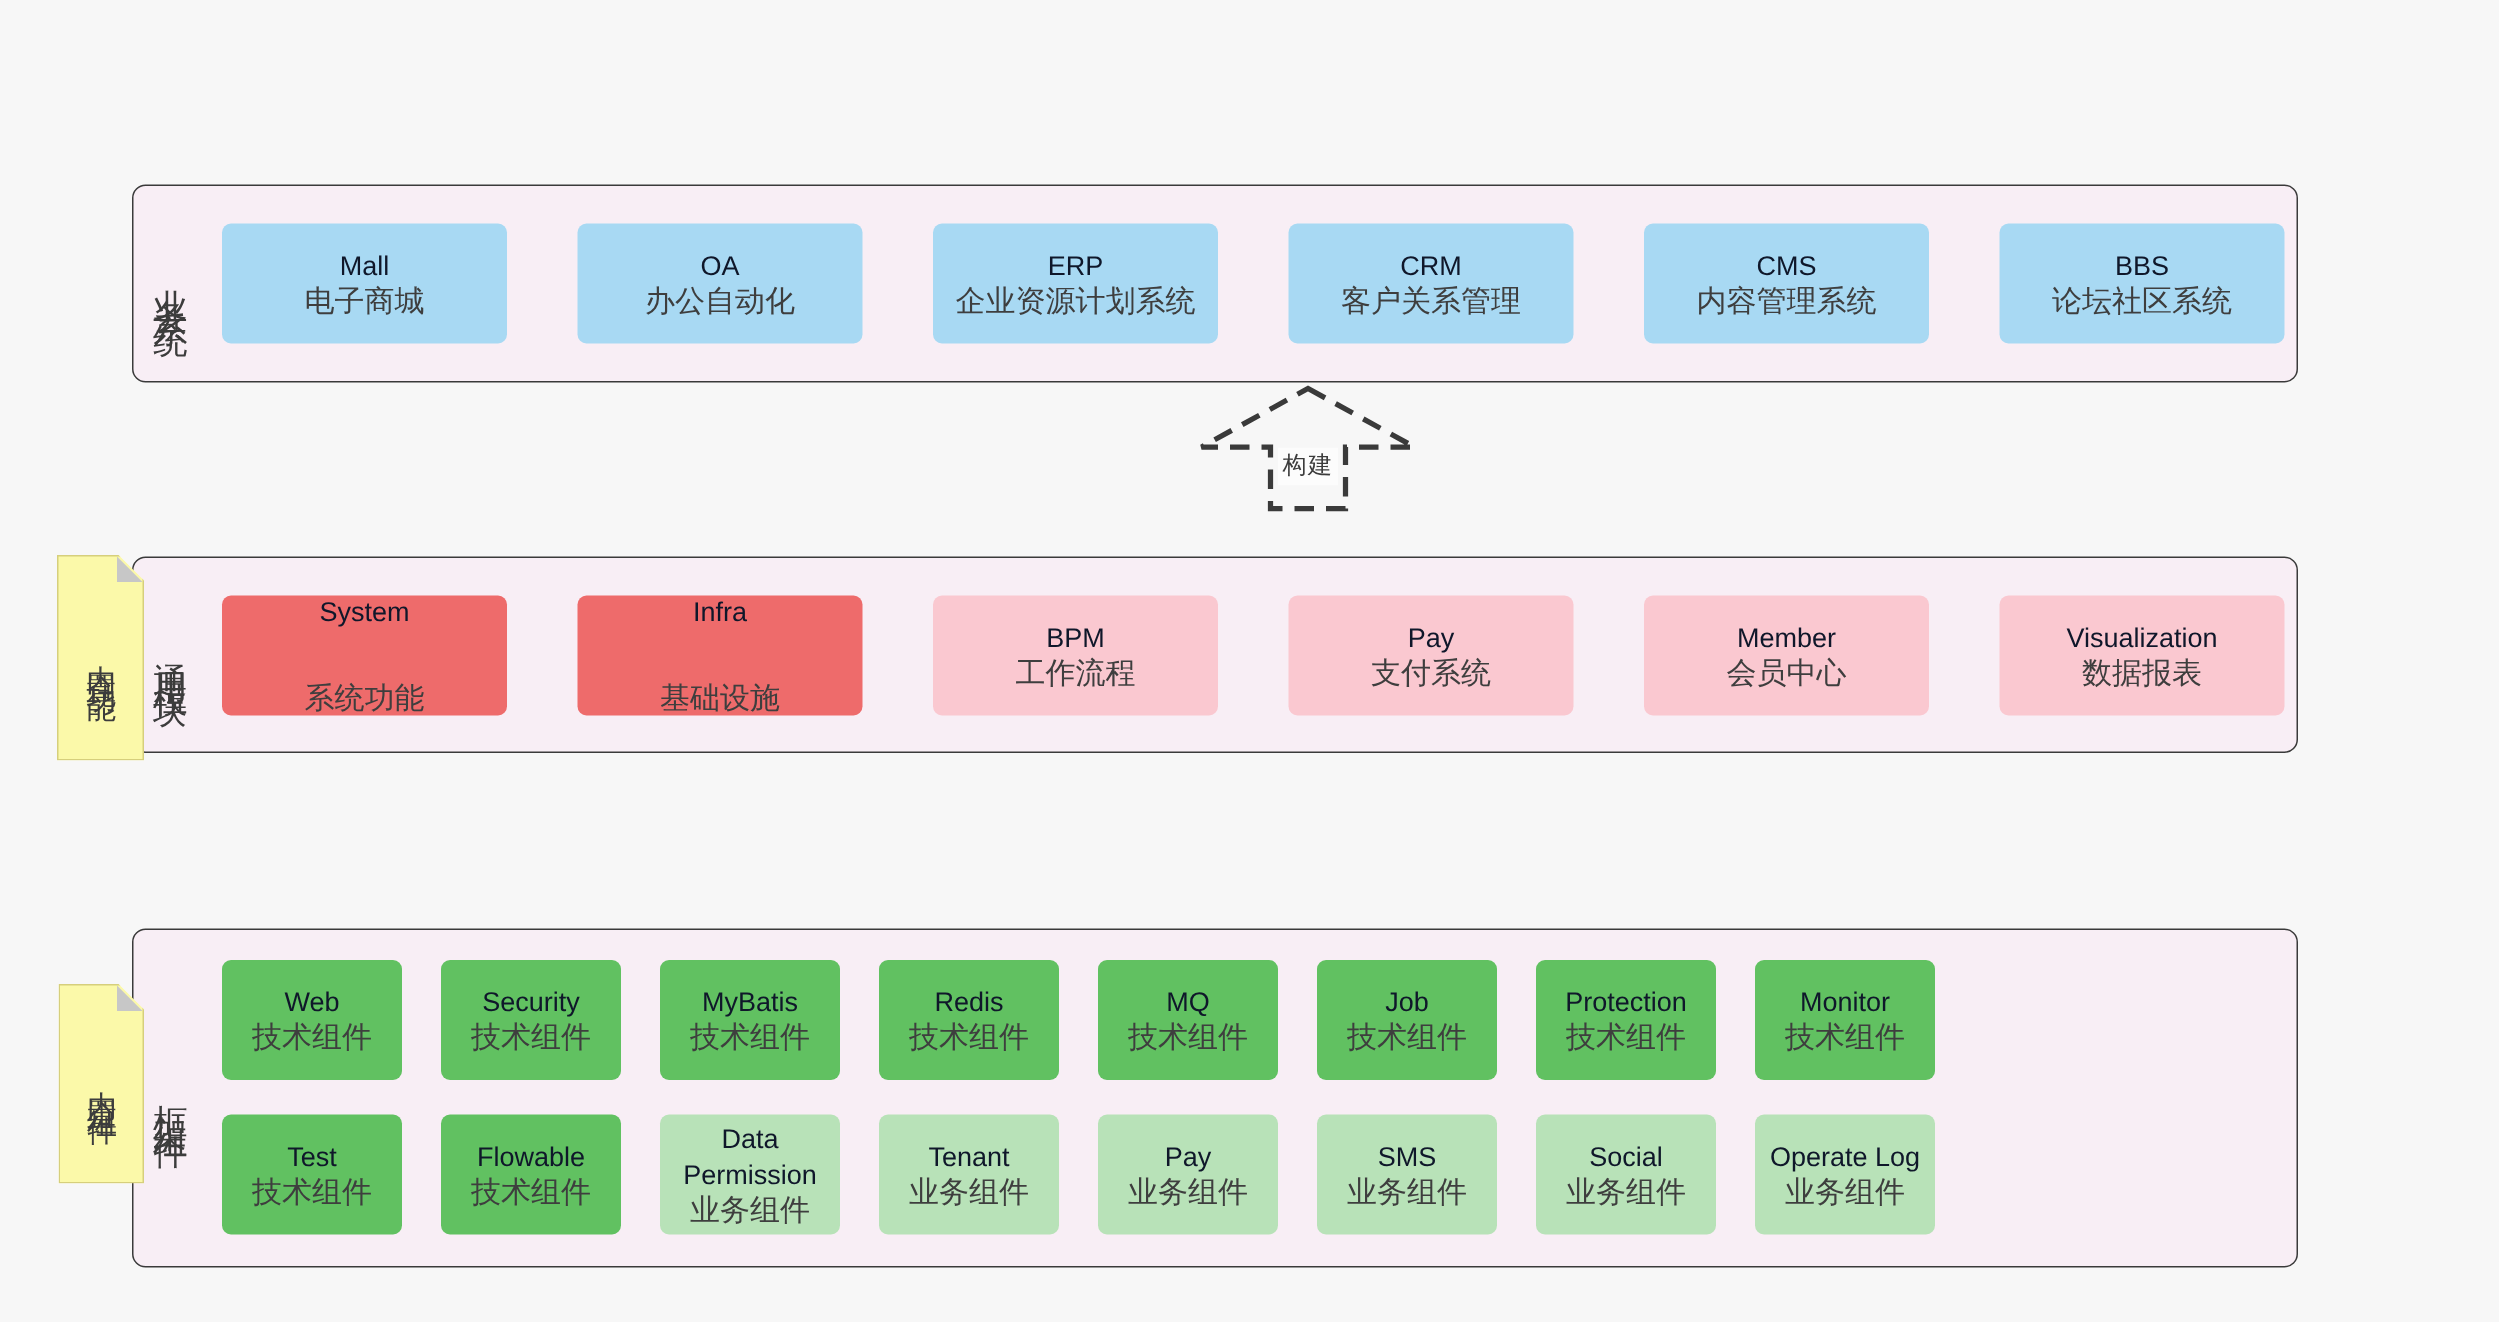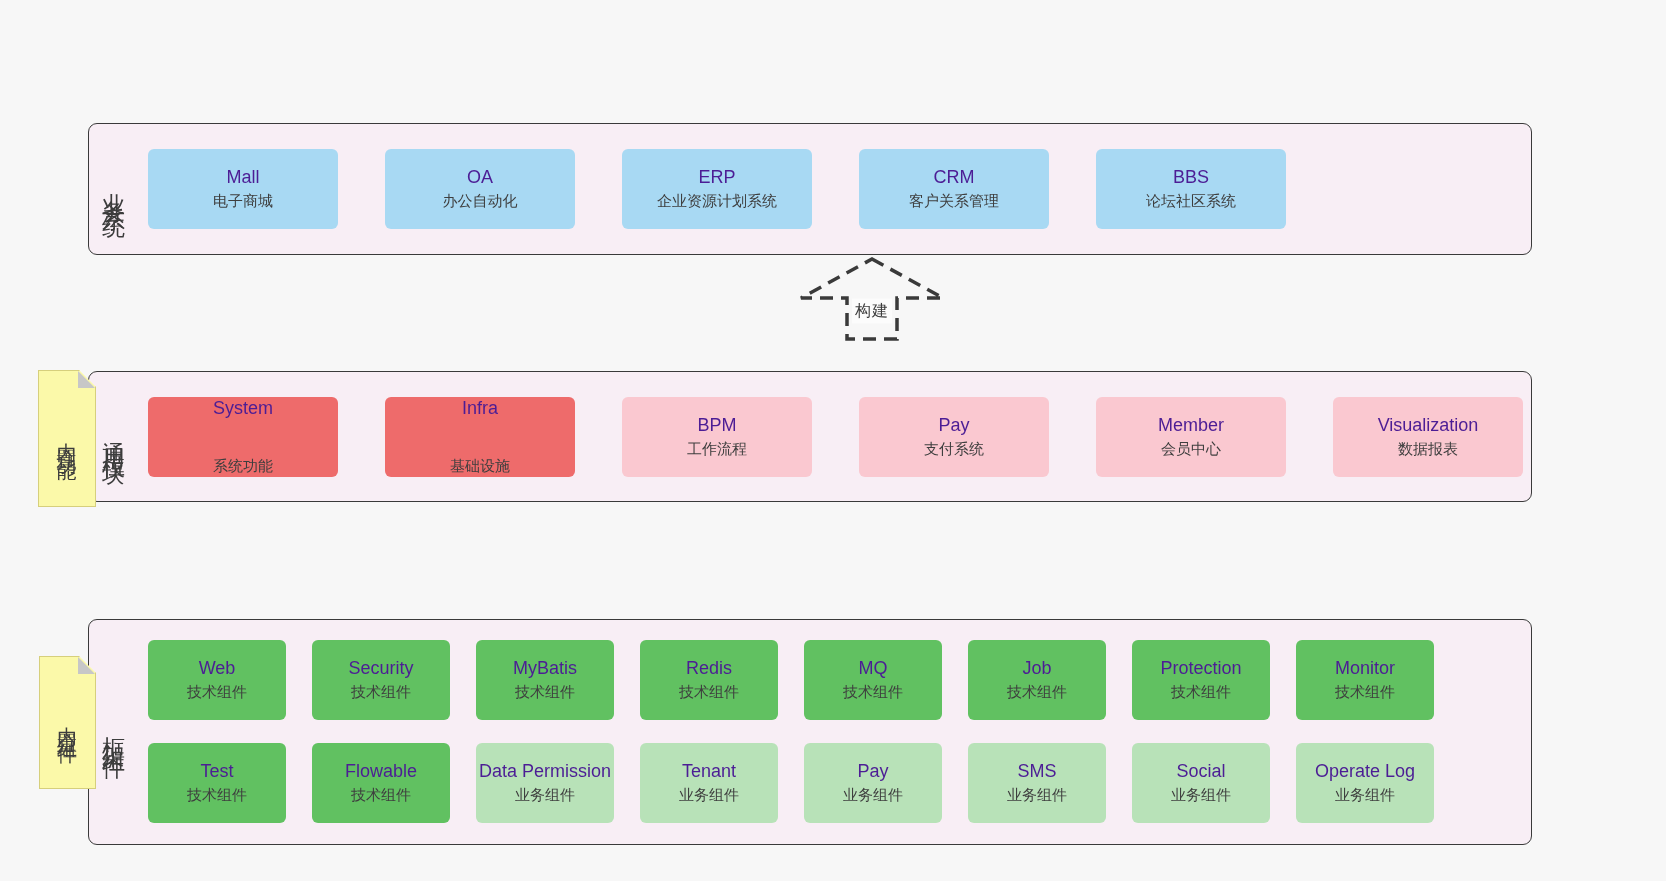--- a/index.html
+++ b/index.html
@@ -30,23 +30,23 @@
   .band-framework .rows{
     display:flex;flex-direction:column;gap:23px;padding-top:20px;
     margin-left:59px;
   }
   .band-framework .row8{display:flex;gap:26px;margin-left:0;}
   .box{
     width:190px;height:80px;border-radius:6px;
     display:flex;flex-direction:column;align-items:center;justify-content:center;
     text-align:center;flex:0 0 auto;
   }
-  .box8{width:138px;}
-  .bname{font-size:18px;line-height:24px;color:#4c1d95;}
-  .bdesc{font-size:15px;line-height:24px;color:#3e3e3e;}
+  .box8{width:120px;}
+  .bname{font-size:18px;line-height:24px;color:#0f172a;}
+  .bdesc{font-size:20px;line-height:24px;color:#3e3e3e;}
   .v-blue{background:#a8d9f3;}
   .v-red{background:#ee6b6b;gap:34px;}
   .v-pink{background:#fac8d0;}
   .v-green{background:#61c161;}
   .v-greenlight{background:#b8e2b8;justify-content:center;}
   .note{
     position:absolute;z-index:2;background:#fbf9a9;border:1px solid #d6cf7c;
     box-sizing:border-box;
     clip-path:polygon(0 0,calc(100% - 17px) 0,100% 17px,100% 100%,0 100%);
     display:flex;align-items:center;justify-content:center;
@@ -91,20 +91,24 @@
       </div>
       <div class="box v-blue">
         <div class="bname">ERP</div>
         <div class="bdesc">企业资源计划系统</div>
       </div>
       <div class="box v-blue">
         <div class="bname">CRM</div>
         <div class="bdesc">客户关系管理</div>
       </div>
       <div class="box v-blue">
+        <div class="bname">CMS</div>
+        <div class="bdesc">内容管理系统</div>
+      </div>
+      <div class="box v-blue">
         <div class="bname">BBS</div>
         <div class="bdesc">论坛社区系统</div>
       </div>
     </div>
   </section>
 
   <div class="arrow arrow-build">
     <svg width="150" height="86" viewBox="0 0 150 86">
       <polygon points="75,3 146,42 100,42 100,83 50,83 50,42 4,42" fill="none" stroke="#3a3a3a" stroke-width="3.5" stroke-dasharray="13 8"></polygon>
     </svg>

